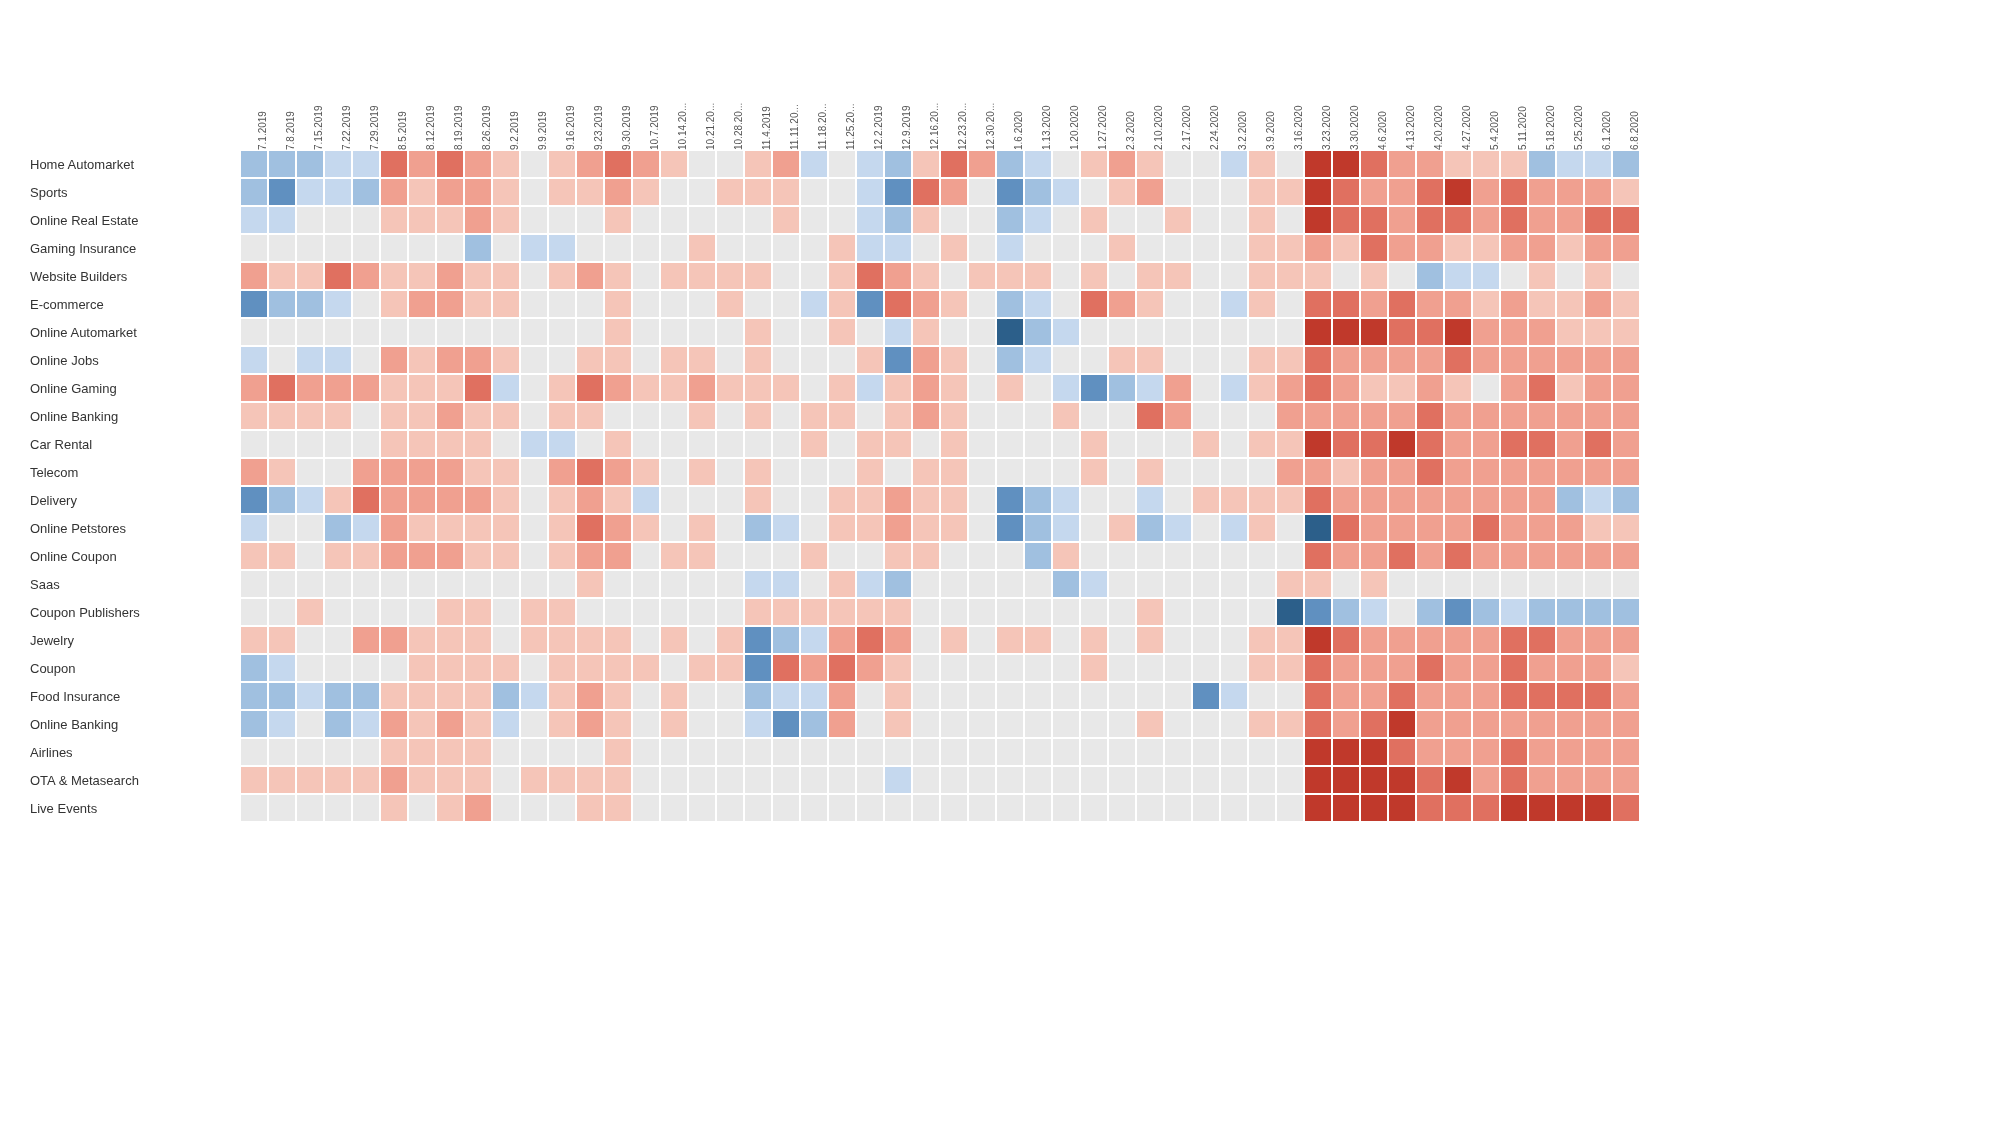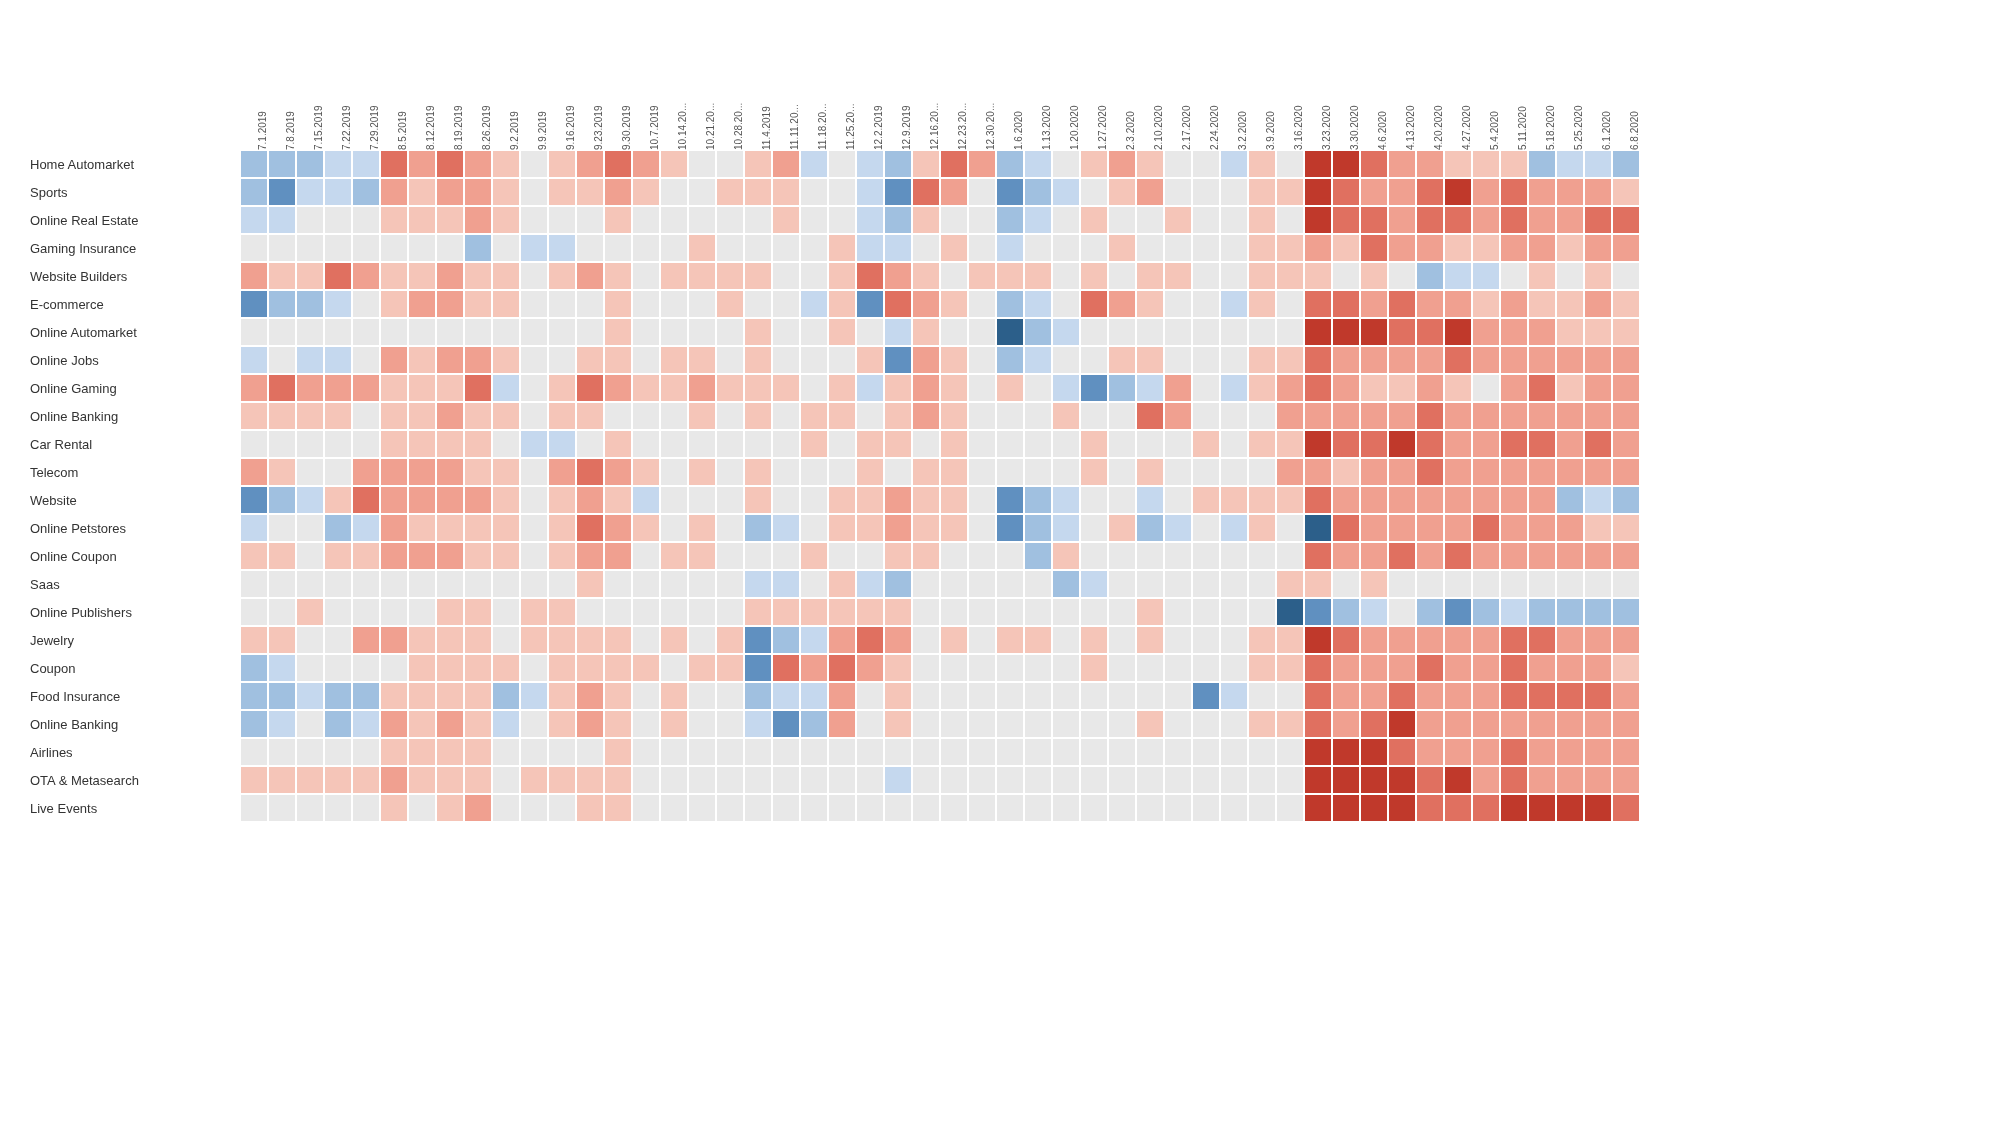--- a/index.html
+++ b/index.html
@@ -93,25 +93,25 @@
       <div class="row-label">Online Real Estate</div>
       <div class="row-label">Gaming Insurance</div>
       <div class="row-label">Website Builders</div>
       <div class="row-label">E-commerce</div>
       <div class="row-label">Online Automarket</div>
       <div class="row-label">Online Jobs</div>
       <div class="row-label">Online Gaming</div>
       <div class="row-label">Online Banking</div>
       <div class="row-label">Car Rental</div>
       <div class="row-label">Telecom</div>
-      <div class="row-label">Website</div>
+      <div class="row-label">Delivery</div>
       <div class="row-label">Online Petstores</div>
       <div class="row-label">Online Coupon</div>
       <div class="row-label">Saas</div>
-      <div class="row-label">Online Publishers</div>
+      <div class="row-label">Coupon Publishers</div>
       <div class="row-label">Jewelry</div>
       <div class="row-label">Coupon</div>
       <div class="row-label">Food Insurance</div>
       <div class="row-label">Online Banking</div>
       <div class="row-label">Airlines</div>
       <div class="row-label">OTA &amp; Metasearch</div>
       <div class="row-label">Live Events</div>
     </div>
   <div class="heatmap-area">
     <div class="col-headers" id="col-headers-container">

